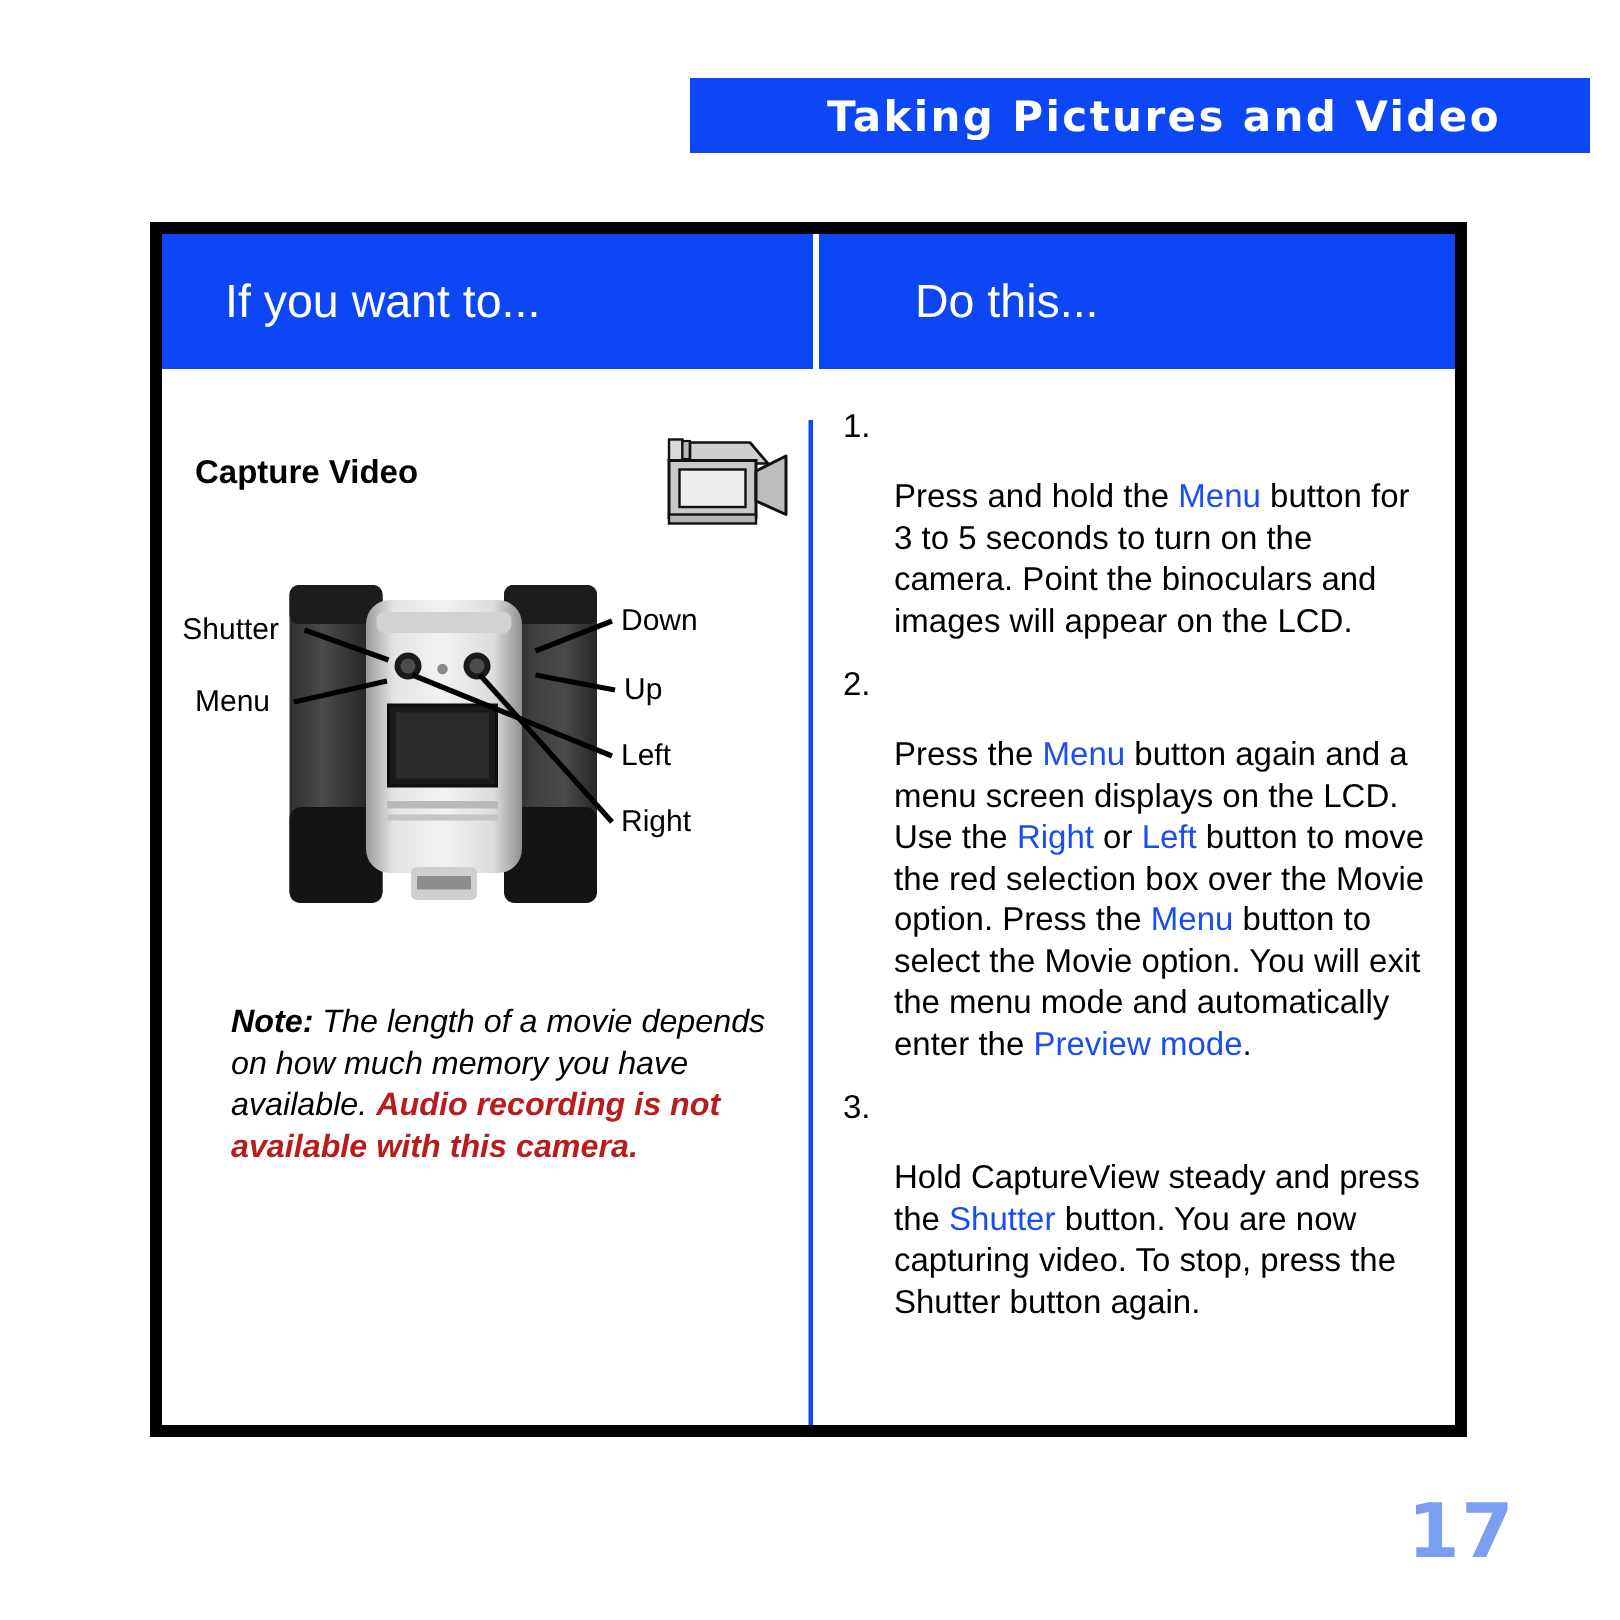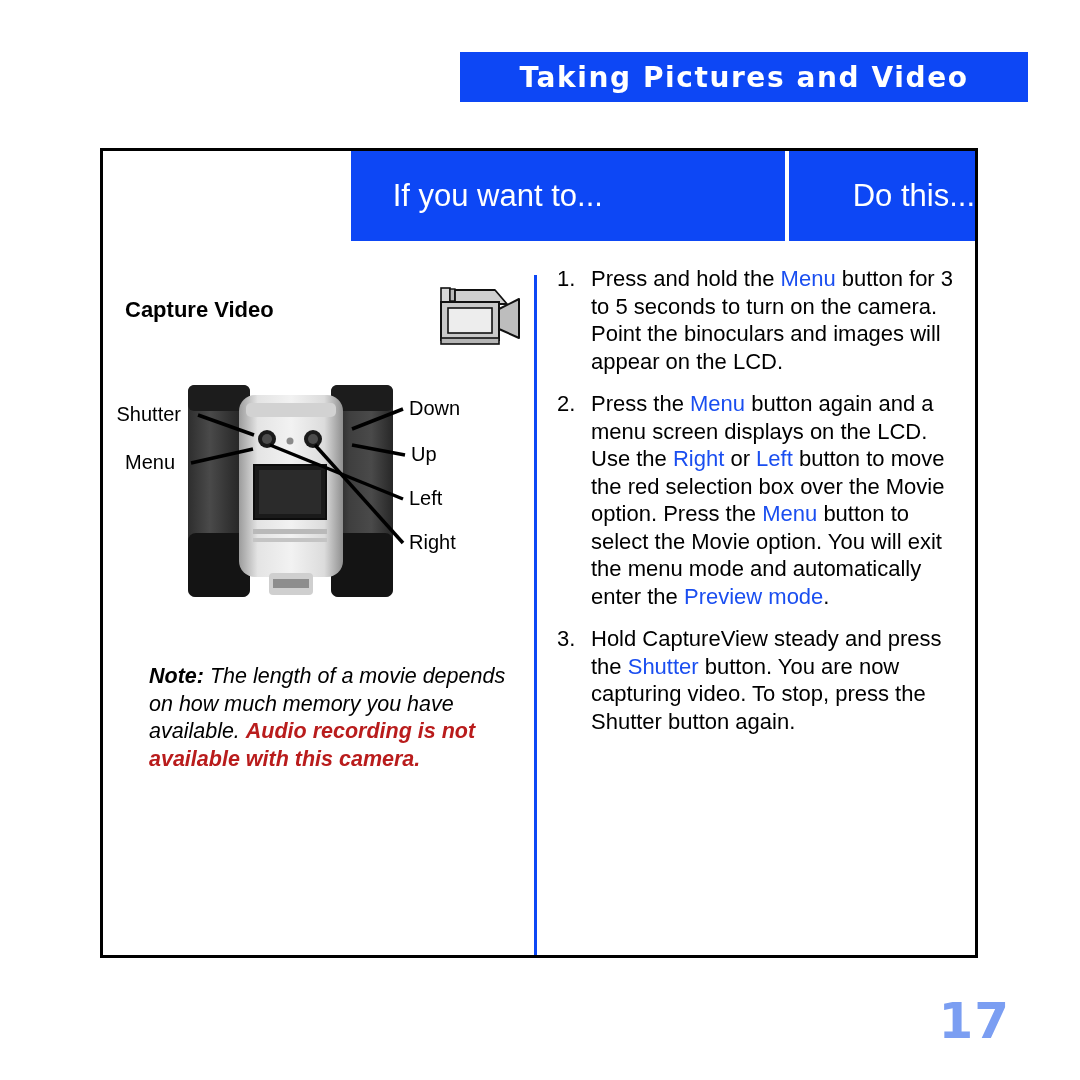--- a/index.html
+++ b/index.html
@@ -17,41 +17,41 @@
 
   
   #header-banner {
     position: absolute;
     left: 460px; top: 52px;
     width: 568px; height: 50px;
     background: #0d47f5;
     display: flex;
     align-items: center;
     justify-content: center;
+    padding-left: 32px;
   }
   #header-banner .title {
     color: #ffffff;
     font-size: 28px;
     font-weight: bold;
     letter-spacing: 1.6px;
     font-family: "DejaVu Sans", sans-serif;
     white-space: nowrap;
   }
 
   
   #content-table {
     position: absolute;
     left: 100px; top: 148px;
     width: 878px; height: 810px;
-    border: 3px solid #000000;
+    border: 8px solid #000000;
     box-sizing: border-box;
     display: flex;
     flex-direction: column;
     background: #ffffff;
-    align-items: flex-end;
   }
   .table-head {
     display: flex;
     height: 90px;
     background: #0d47f5;
     flex: 0 0 auto;
   }
   .table-head .cell {
     display: flex;
     align-items: center;
@@ -131,21 +131,21 @@
     margin-bottom: 15px;
     font-size: 22px;
     line-height: 27.5px;
     color: #000000;
     font-family: "Liberation Sans", sans-serif;
   }
   .step .num {
     flex: 0 0 34px;
     text-align: left;
   }
-  .step .txt { flex: 1; }
+  .step .txt { flex: 1; margin-top: 47px; }
   .kw { color: #1a4ef0; }
 
   
   #page-number {
     position: absolute;
     right: 70px; bottom: 30px;
     font-size: 50px;
     font-weight: bold;
     color: #7b9ef2;
     font-family: "DejaVu Sans", sans-serif;

